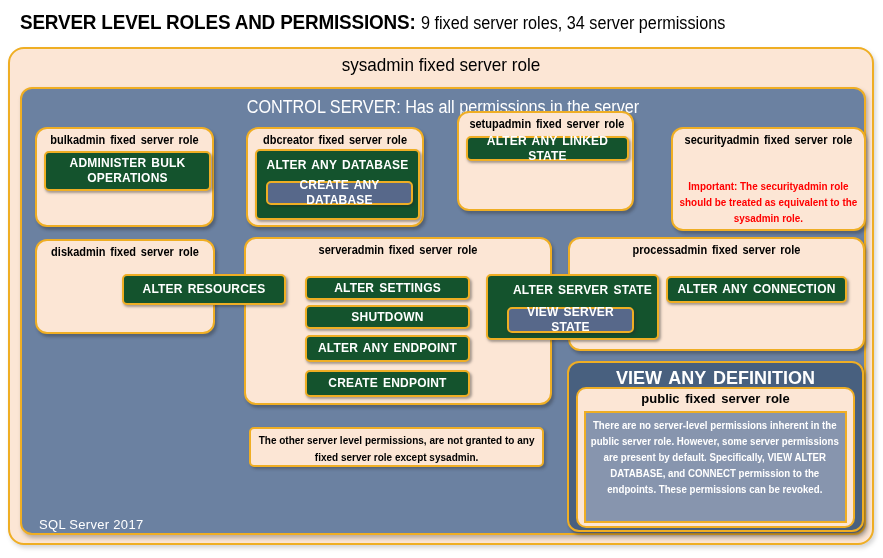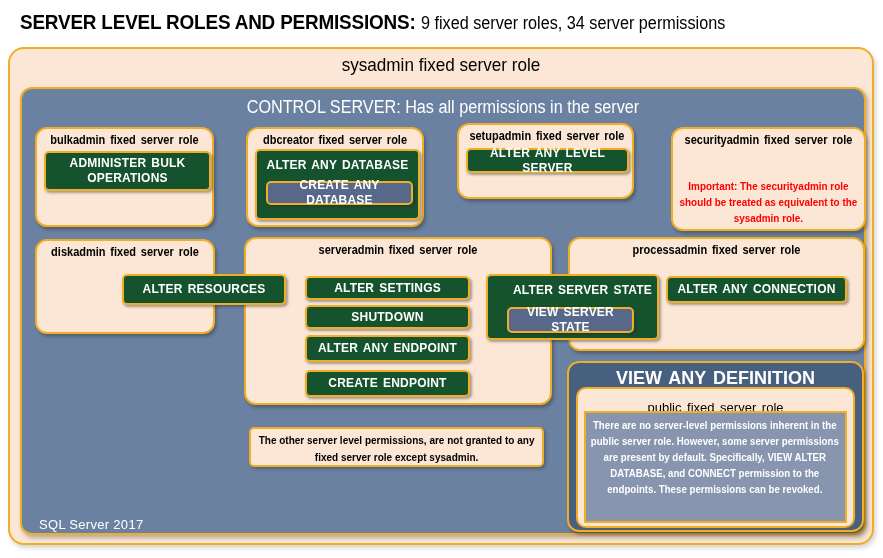--- a/index.html
+++ b/index.html
@@ -56,21 +56,21 @@
     transform-origin:0 0; }
 
   
   .vad { position:absolute; left:545px; top:272px; width:297px; height:171px;
     background:#48607F; border:2px solid #EFAE24; border-radius:12px; z-index:4;
     box-shadow:2px 3px 3px rgba(30,30,30,0.4); }
   .vad-label { margin-top:5px; text-align:center; color:#fff; font-weight:bold;
     font-size:18px; word-spacing:2px; }
   .public-box { position:absolute; left:7px; top:24px; width:279px; height:141px;
     background:#FCE6D5; border:2px solid #EFAE24; border-radius:10px; }
-  .public-title { margin-top:11px; text-align:center; font-weight:normal;
+  .public-title { margin-top:2px; text-align:center; font-weight:bold;
     font-size:13px; color:#000; word-spacing:2px; }
   .public-desc { position:absolute; left:6px; top:22px; width:263px; height:112px;
     background:#8795AE; border:2px solid #EFAE24; border-radius:0; overflow:hidden; }
   .public-desc-text { color:#fff; font-weight:bold; font-size:11px; line-height:1.45;
     text-align:center; margin-top:5px; padding:0 2px; width:113%;
     transform:scaleX(0.88); transform-origin:0 0; }
 
   .footer { position:absolute; left:17px; top:428px; color:#fff; font-size:13px;
     letter-spacing:0.3px; }
 
@@ -97,23 +97,23 @@
       </div>
 
       <div class="role" style="left:224px; top:38px; width:178px; height:100px;">
         <div class="role-title">dbcreator fixed server role</div>
         <div class="perm perm-group" style="left:7px; top:20px; width:165px; height:71px;">
           <div class="perm-group-label">ALTER ANY DATABASE</div>
           <div class="perm perm-dark" style="left:9px; top:30px; width:147px; height:24px;">CREATE ANY DATABASE</div>
         </div>
       </div>
 
-      <div class="role" style="left:435px; top:34px; width:177px; height:76px;">
+      <div class="role" style="left:435px; top:22px; width:177px; height:100px;">
         <div class="role-title">setupadmin fixed server role</div>
-        <div class="perm" style="left:7px; top:23px; width:163px; height:25px;">ALTER ANY LEVEL SERVER</div>
+        <div class="perm" style="left:7px; top:23px; width:163px; height:25px;">ALTER ANY LINKED STATE</div>
       </div>
 
       <div class="role" style="left:649px; top:38px; width:195px; height:104px;">
         <div class="role-title">securityadmin fixed server role</div>
         <div class="warning">Important: The securityadmin role should be treated as equivalent to the sysadmin role.</div>
       </div>
 
       <div class="role" style="left:13px; top:150px; width:180px; height:95px;">
         <div class="role-title">diskadmin fixed server role</div>
       </div>

